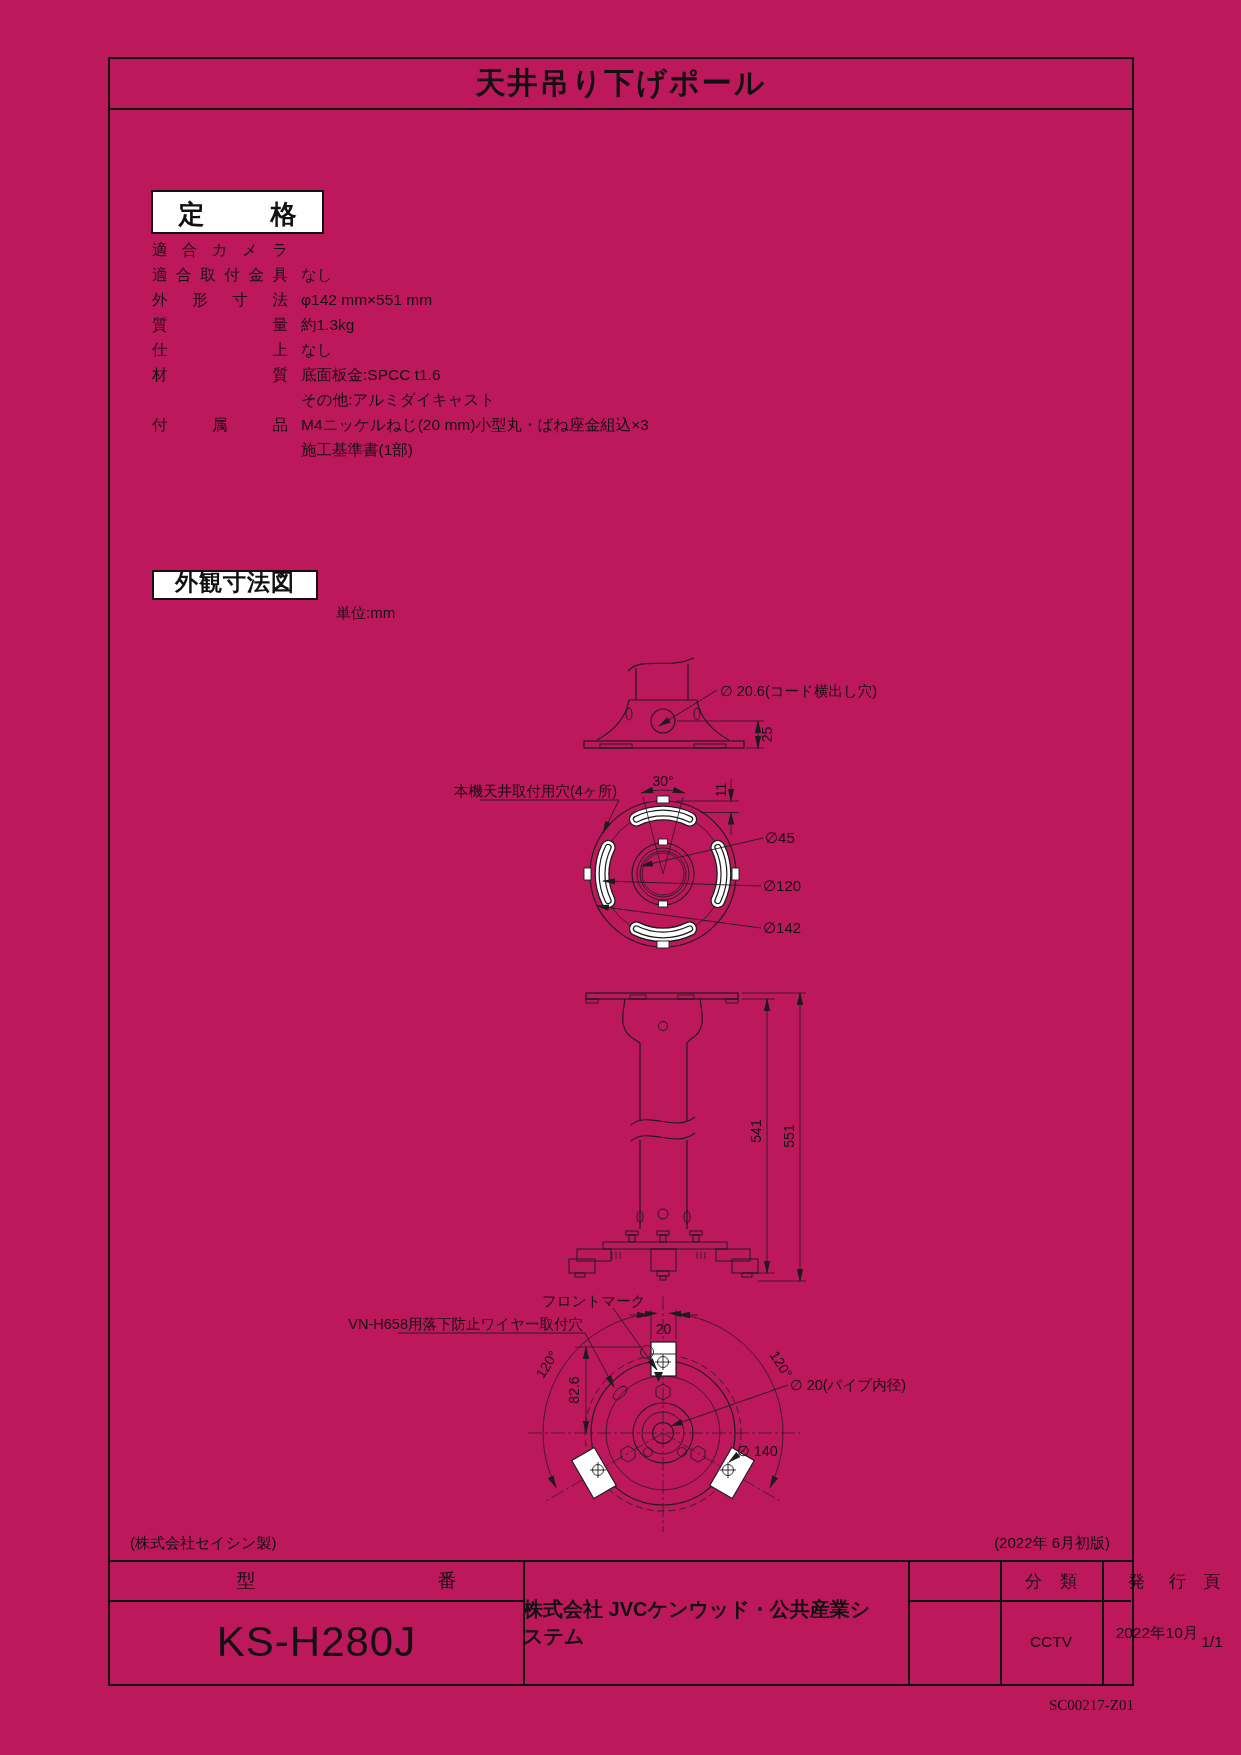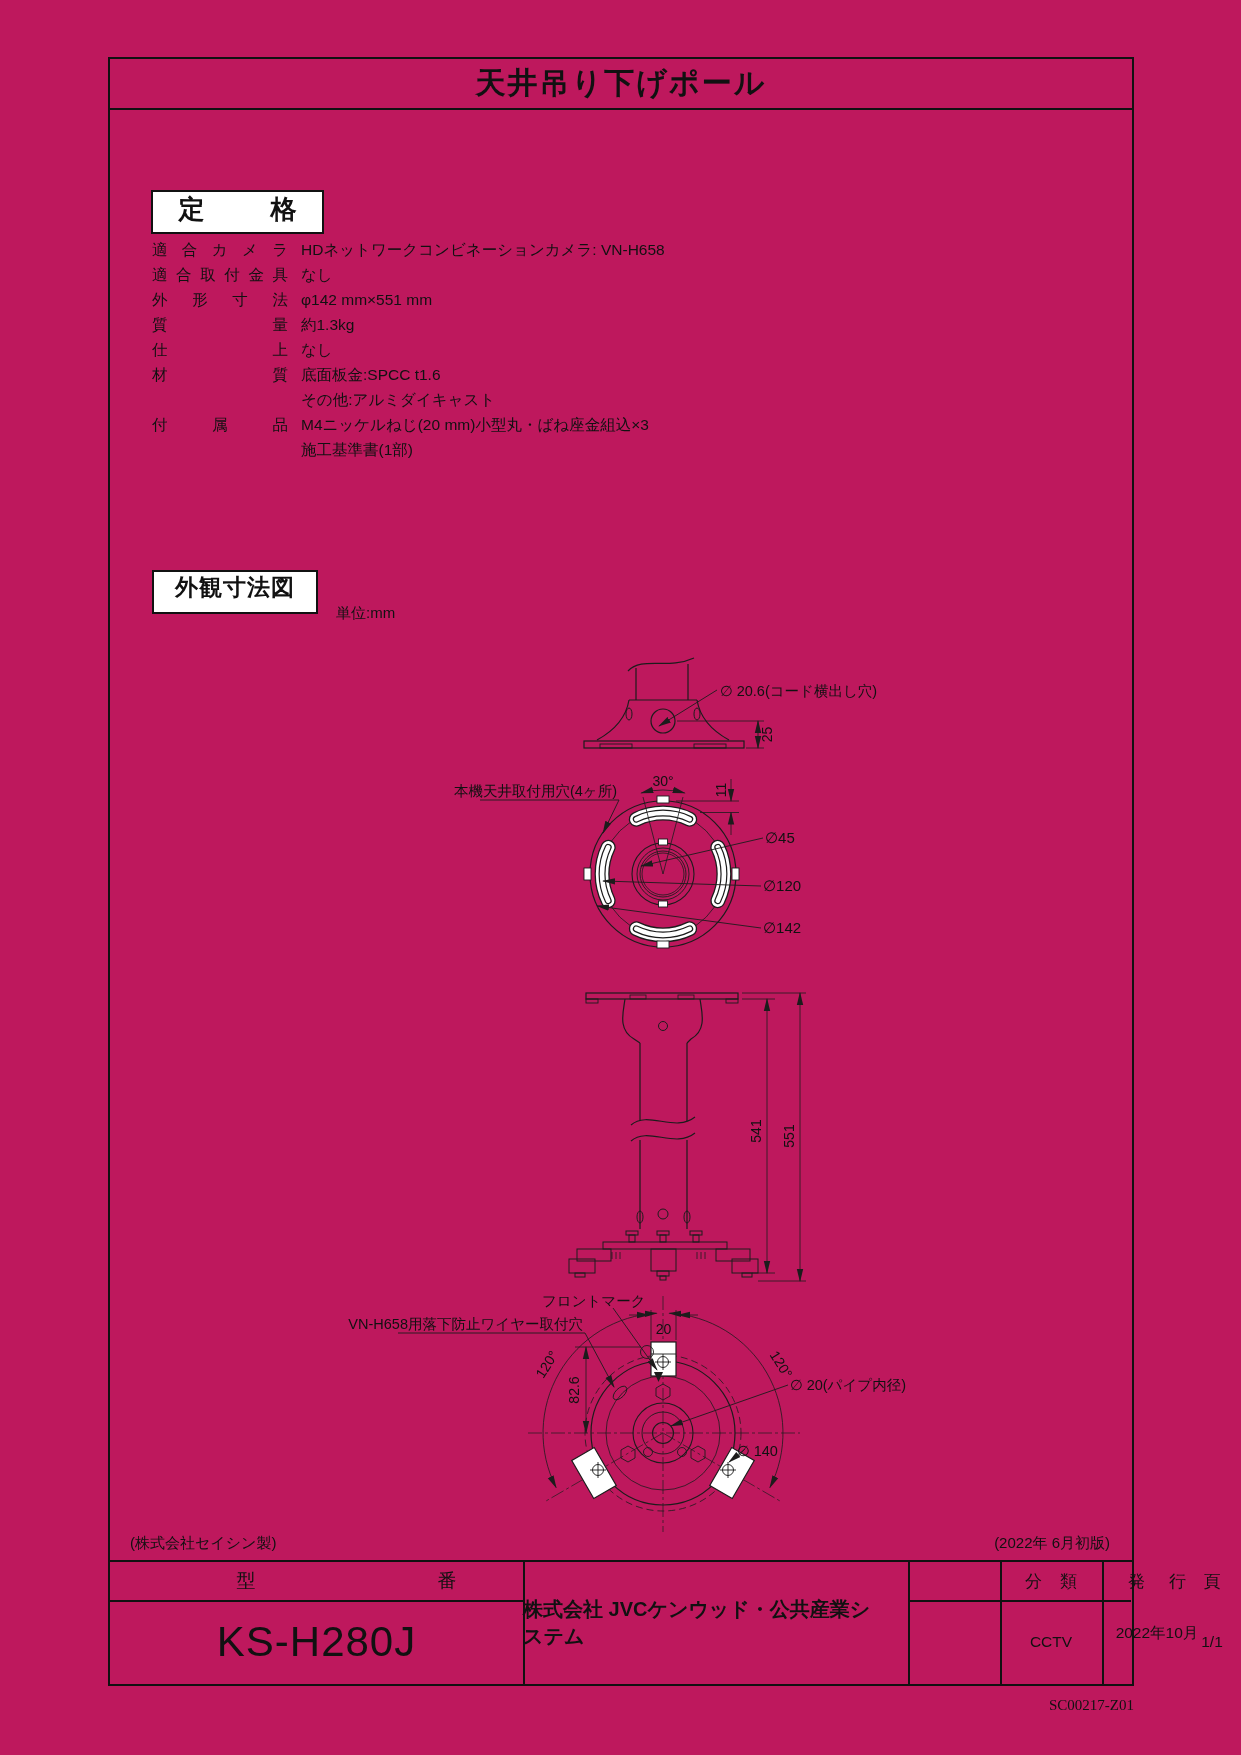--- a/index.html
+++ b/index.html
@@ -5,21 +5,21 @@
   html,body{margin:0;padding:0;background:#e8e8e8;}
   .page{position:relative;width:1241px;height:1755px;background:#be185d;
         font-family:"Liberation Sans","DejaVu Sans",sans-serif;color:#111;overflow:hidden;}
   .frame{position:absolute;left:108px;top:57px;width:1026px;height:1629px;
          border:2px solid #111;box-sizing:border-box;}
   .title-divider{position:absolute;left:108px;top:108px;width:1026px;height:0;
          border-top:2px solid #111;}
   .doc-title{position:absolute;left:108px;top:63px;width:1026px;text-align:center;
          font-size:30px;font-weight:600;letter-spacing:2px;}
   .box-heading{position:absolute;border:2px solid #111;box-sizing:border-box;
-         display:flex;align-items:flex-start;justify-content:center;background:#fff;}
+         display:flex;align-items:flex-end;justify-content:center;background:#fff;}
   .jlabel{display:inline-block;text-align:justify;text-align-last:justify;}
   .spec-table{position:absolute;left:152px;top:237px;width:700px;}
   .spec-row{display:flex;height:25px;line-height:25px;font-size:15.5px;}
   .spec-label{width:136px;flex:0 0 136px;}
   .spec-value{margin-left:13px;white-space:pre;}
   .unit-note{position:absolute;left:336px;top:604px;font-size:15px;}
   .footer-note{position:absolute;top:1534px;font-size:15px;}
   svg text{fill:#111;stroke:none;}
   
   .ftable{position:absolute;left:108px;top:1560px;width:1026px;height:126px;
@@ -39,21 +39,20 @@
   <div class="doc-title">天井吊り下げポール</div>
   <div class="title-divider"></div>
 
   <div class="box-heading" style="left:151px;top:190px;width:173px;height:44px;">
     <span class="jlabel" style="width:118px;font-size:26px;font-weight:600;">定格</span>
   </div>
 
   <div class="spec-table">
     <div class="spec-row">
         <span class="spec-label jlabel">適合カメラ</span>
-        <span class="spec-value">HDネットワークコンビネーションカメラ: VN-H658</span>
       </div>
     <div class="spec-row">
         <span class="spec-label jlabel">適合取付金具</span>
         <span class="spec-value">なし</span>
       </div>
     <div class="spec-row">
         <span class="spec-label jlabel">外形寸法</span>
         <span class="spec-value">φ142 mm×551 mm</span>
       </div>
     <div class="spec-row">
@@ -75,21 +74,21 @@
     <div class="spec-row">
         <span class="spec-label jlabel">付属品</span>
         <span class="spec-value">M4ニッケルねじ(20 mm)小型丸・ばね座金組込×3</span>
       </div>
     <div class="spec-row">
         <span class="spec-label jlabel"></span>
         <span class="spec-value">施工基準書(1部)</span>
       </div>
   </div>
 
-  <div class="box-heading" style="left:152px;top:570px;width:166px;height:44px;">
+  <div class="box-heading" style="left:152px;top:570px;width:166px;height:30px;">
     <span style="font-size:23px;font-weight:600;letter-spacing:1px;">外観寸法図</span>
   </div>
   <div class="unit-note">単位:mm</div>
 
   <svg style="position:absolute;left:108px;top:560px;" width="1026" height="1005" viewBox="108 560 1026 1005" fill="none" stroke="#1c1c1c" stroke-width="1.2">
     <defs>
       <marker id="ar" markerWidth="13" markerHeight="8" refX="12" refY="4" orient="auto-start-reverse" markerUnits="userSpaceOnUse">
         <path d="M13,4 L0,0.8 L0,7.2 Z" fill="#1c1c1c" stroke="none"></path>
       </marker>
     </defs>

